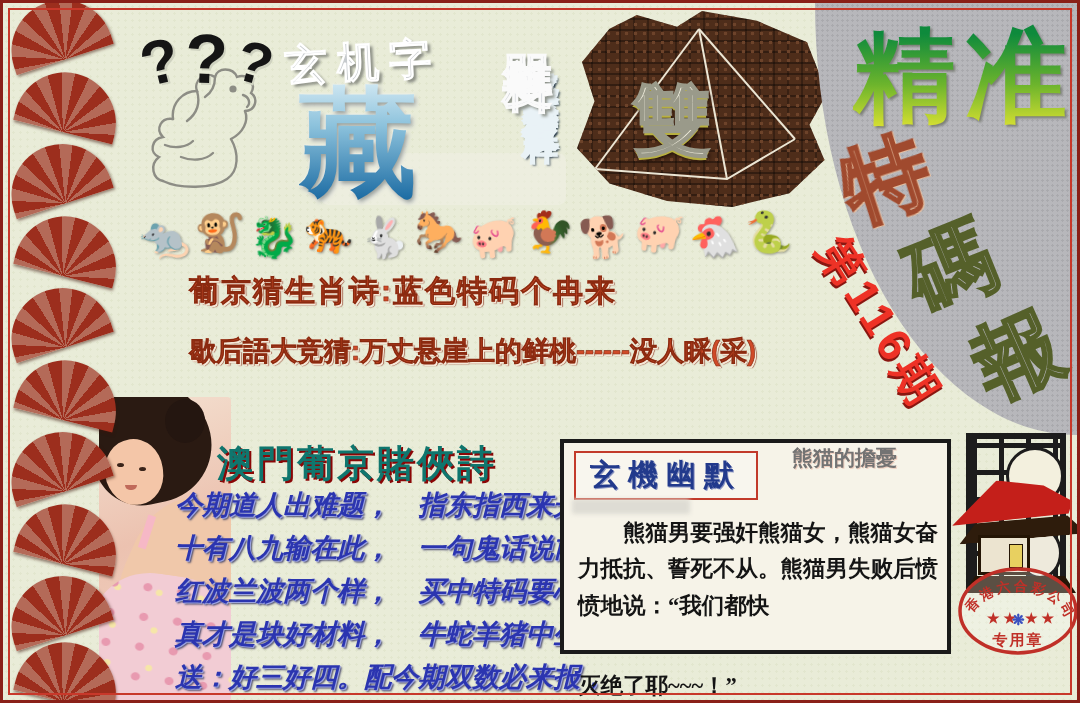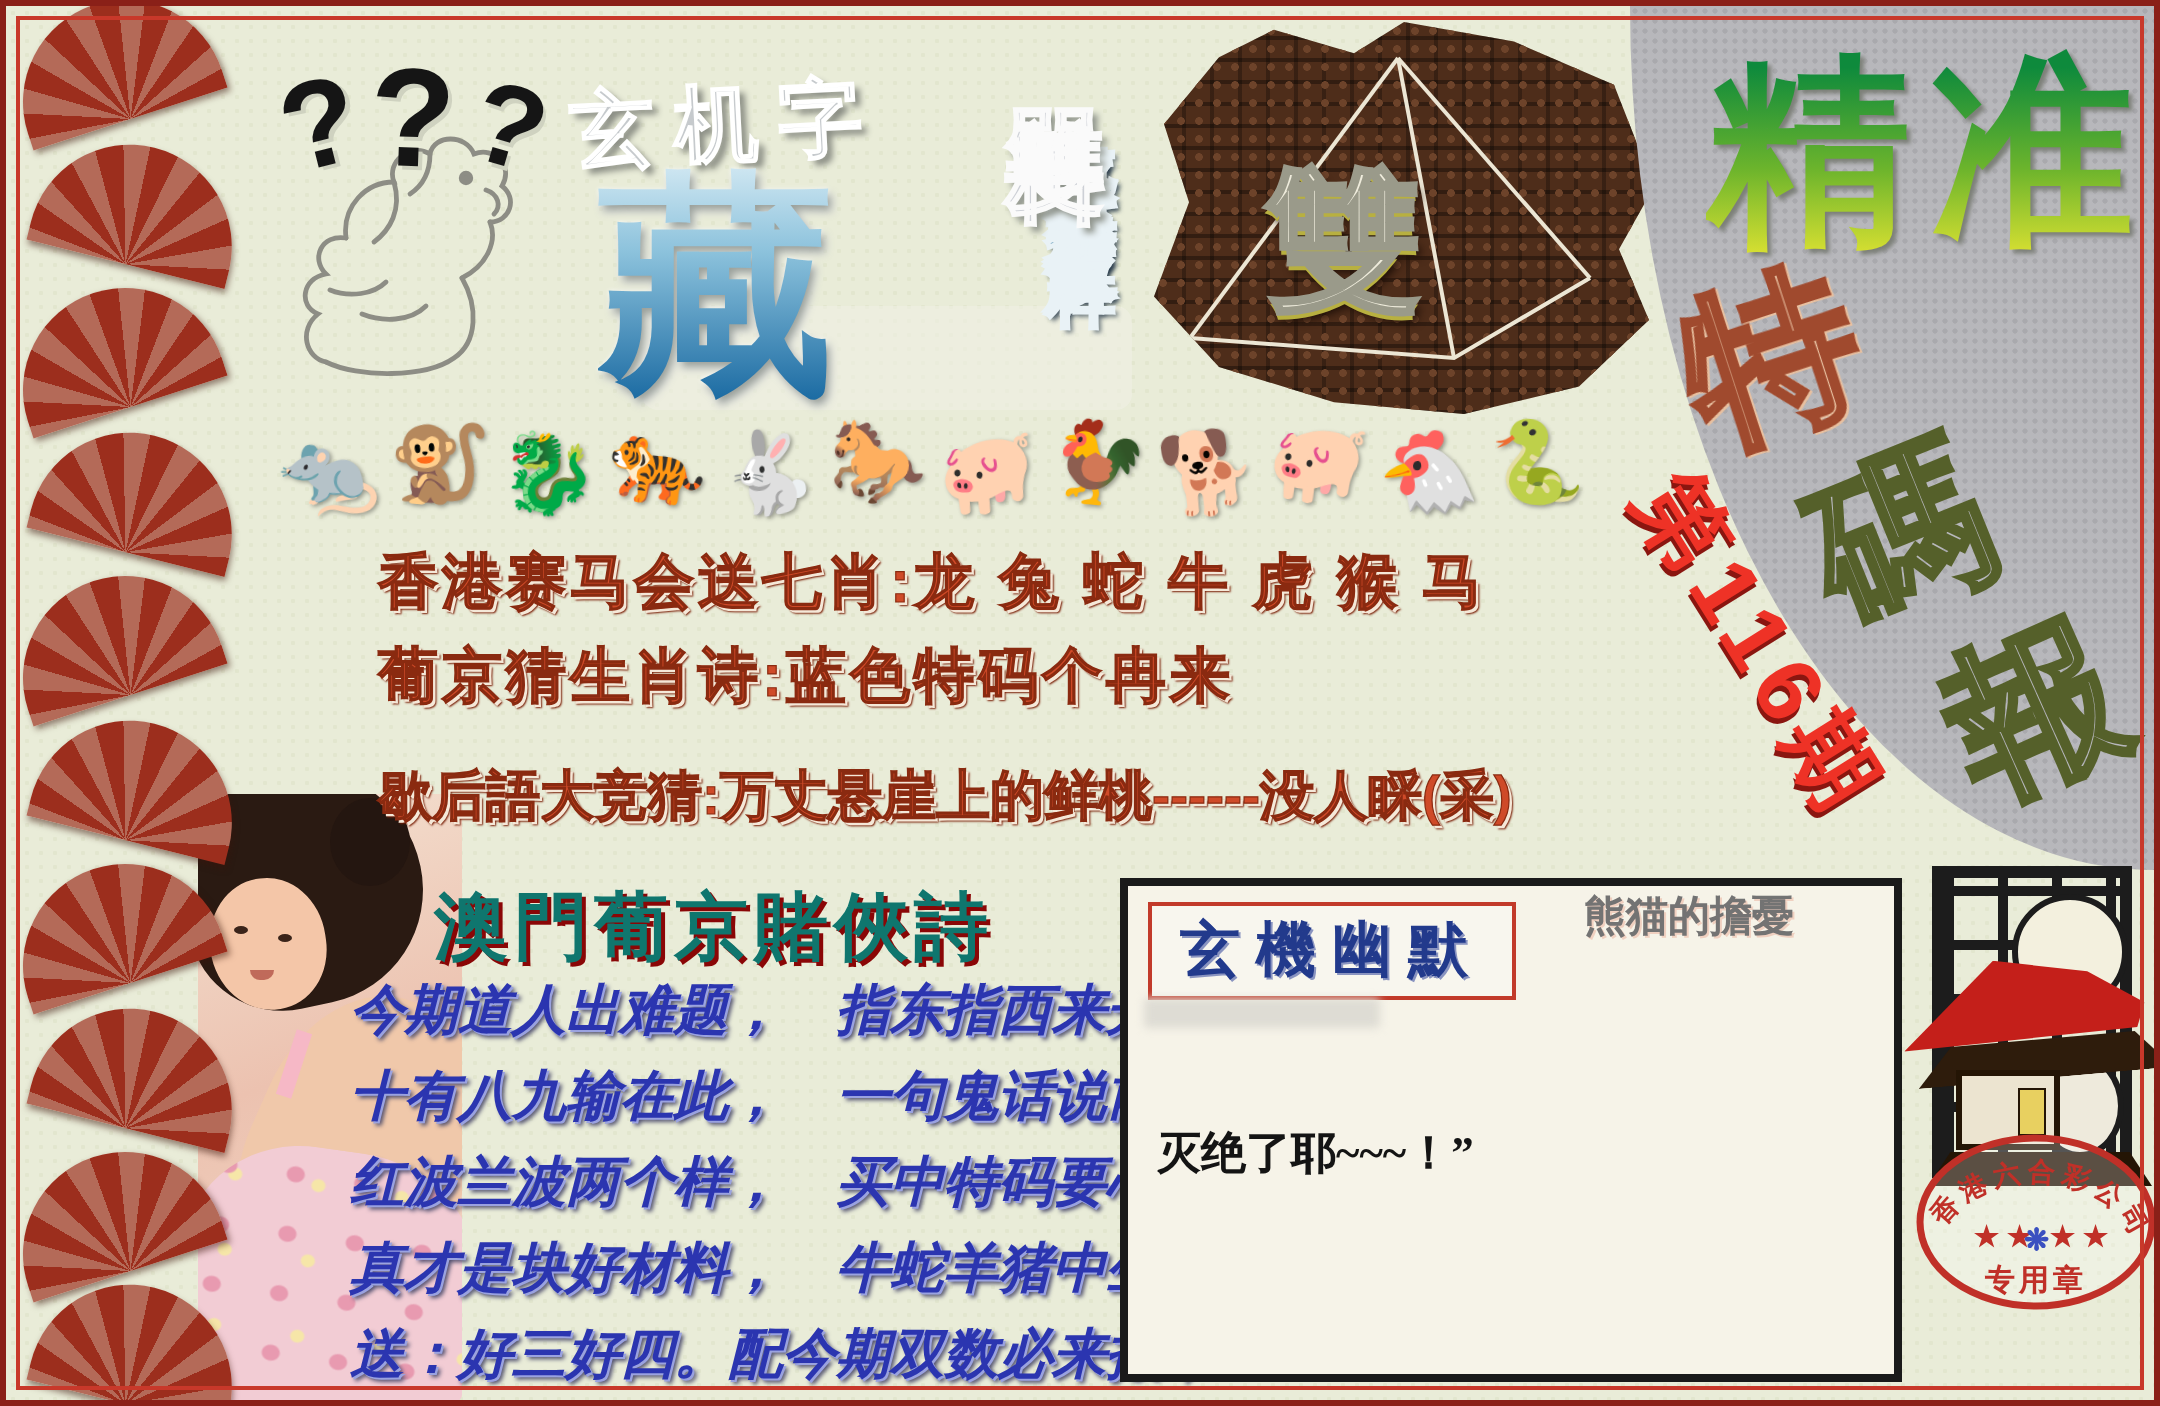--- a/index.html
+++ b/index.html
@@ -130,21 +130,21 @@
   
   .poem-title{position:absolute; left:214px; top:436px; z-index:6;
     font-size:37px; font-weight:900; letter-spacing:3px; color:#0f766e;
     text-shadow:2px 2px 0 #8a0606;}
   .poem{position:absolute; left:172px; top:484px; width:400px; z-index:7;}
   .poem-line{font-size:27px; font-weight:900; font-style:italic; white-space:nowrap;
     color:#2b35b0; margin-bottom:7px; letter-spacing:0;
     text-shadow:1px 1px 0 #9aa2e0, 2px 2px 2px #4a4a6a;}
 
   
-  .humor-box{position:absolute; left:557px; top:436px; width:391px; height:252px; z-index:8;
+  .humor-box{position:absolute; left:557px; top:436px; width:391px; height:215px; z-index:8;
     background:#f6f3e8; border:4px solid #1a1a1a; box-sizing:border-box;}
   .humor-header{position:absolute; left:10px; top:8px; padding:2px 14px;
     border:2px solid #c23a2a; background:#f8f6ee;
     font-size:30px; font-weight:900; letter-spacing:8px; color:#223a8c;
     font-family:"Liberation Serif", serif; text-shadow:1px 1px 0 #8a94c0;}
   .humor-sub{position:absolute; left:228px; top:1px; font-size:21px; font-weight:900; color:#737373;
     text-shadow:1px 1px 0 #f0d0c0;}
   .blur-strip{position:absolute; left:8px; top:56px; width:118px; height:15px;
     background:#dedcd4; filter:blur(2px); border-radius:2px;}
   .humor-body{position:absolute; left:14px; top:72px; width:360px;
@@ -271,40 +271,40 @@
       <span class="zodiac" style="color: rgb(232, 194, 42);">🐎</span>
       <span class="zodiac" style="color: rgb(239, 160, 192);">🐖</span>
       <span class="zodiac" style="color: rgb(196, 32, 32);">🐓</span>
       <span class="zodiac" style="color: rgb(154, 184, 224);">🐕</span>
       <span class="zodiac" style="color: rgb(224, 136, 160);">🐖</span>
       <span class="zodiac" style="color: rgb(154, 106, 40);">🐔</span>
       <span class="zodiac" style="color: rgb(106, 154, 48);">🐍</span>
     </div>
 
   <div class="tips">
-    <div class="tip-line l1">香港赛马会送七肖:龙 兔 蛇 牛 虎 猴 马</div>
     <div class="tip-line l2">葡京猜生肖诗:蓝色特码个冉来</div>
     <div class="tip-line l4">歇后語大竞猜:万丈悬崖上的鲜桃------没人睬(采)</div>
   </div>
 
   <div class="poem-title">澳門葡京賭俠詩</div>
   <div class="poem">
     <div class="poem-line">今期道人出难题，　指东指西来开码</div>
     <div class="poem-line">十有八九输在此，　一句鬼话说前头。</div>
     <div class="poem-line">红波兰波两个样，　买中特码要心机</div>
     <div class="poem-line">真才是块好材料，　牛蛇羊猪中生肖。</div>
     <div class="poem-line">送：好三好四。配今期双数必来报，</div>
     <div class="poem-line">小巧玲珑多用机。　送：人人都喜欢。</div>
   </div>
 
   <div class="humor-box">
     <div class="humor-header">玄機幽默</div>
     <div class="humor-sub">熊猫的擔憂</div>
     <div class="blur-strip"></div>
     <div class="humor-body">
+      <p class="p1">熊猫男要强奸熊猫女，熊猫女奋力抵抗、誓死不从。熊猫男失败后愤愤地说：“我们都快</p>
       <p class="p2">灭绝了耶~~~！”</p>
     </div>
   </div>
 
   <div class="window">
     <div class="moon"></div>
     <div class="moon2"></div>
     <div class="lantern-roof"></div>
     <div class="lantern-cap"></div>
     <div class="lantern-body">

